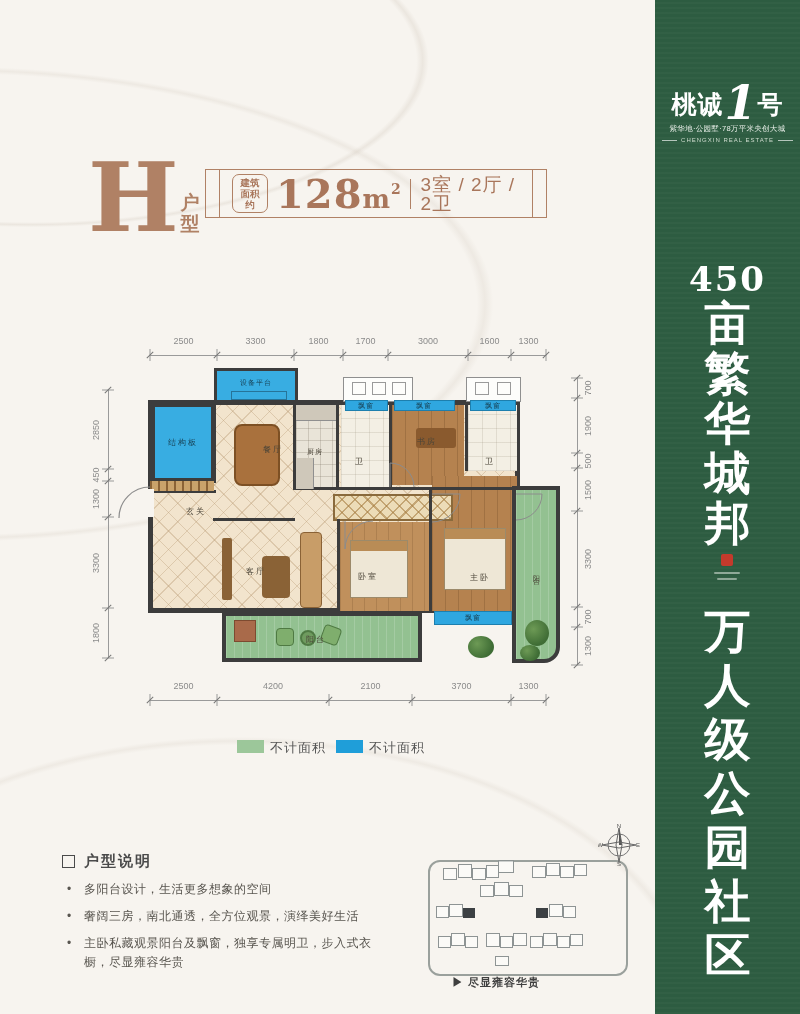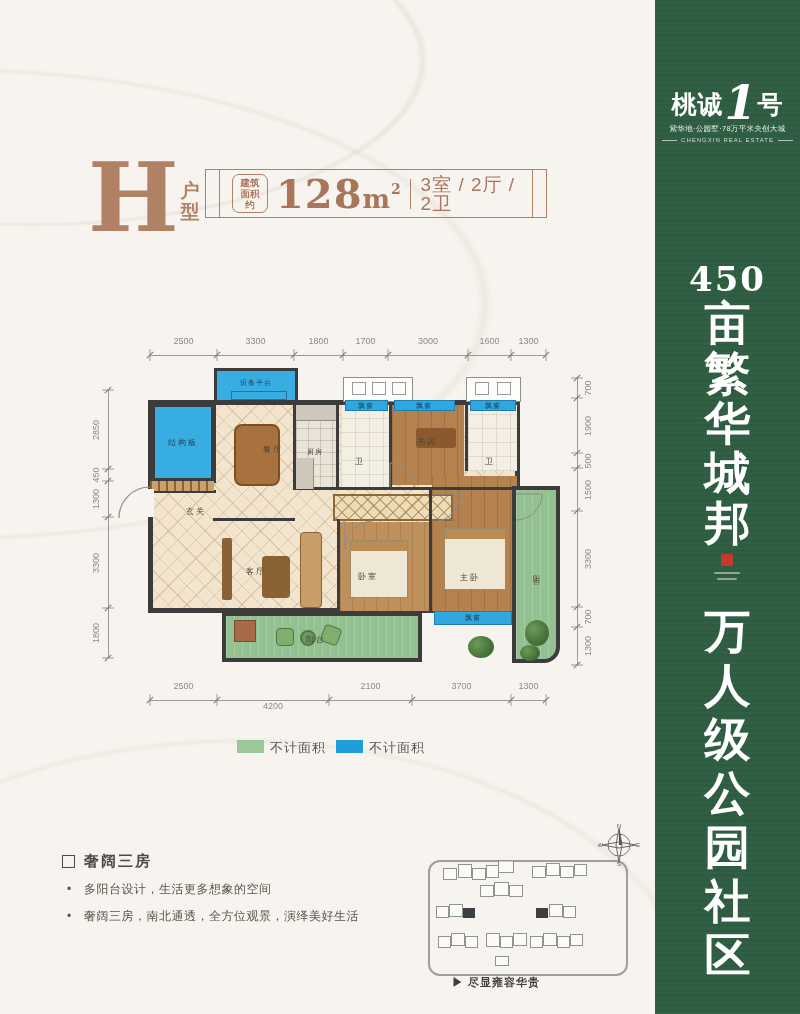--- a/index.html
+++ b/index.html
@@ -8,21 +8,21 @@
        background:#f7f4ef;}
   .abs{position:absolute}
   
   #texture{left:0;top:0;width:800px;height:1014px;pointer-events:none;
     background:
       radial-gradient(ellipse 620px 260px at 4% 6%, transparent 62%, rgba(205,195,182,.28) 63%, transparent 64%),
       radial-gradient(ellipse 820px 360px at -6% 30%, transparent 64%, rgba(205,195,182,.22) 65%, transparent 66%),
       radial-gradient(ellipse 700px 420px at 30% 100%, transparent 64%, rgba(205,195,182,.2) 65%, transparent 66%);}
   
   .h-letter{left:88px;top:150px;font:bold 96px/96px "DejaVu Serif",serif;color:#b08165}
-  .h-suffix{left:180px;top:180px;font:bold 19px/21px "Liberation Sans",sans-serif;color:#b08165;width:20px;text-align:center}
+  .h-suffix{left:180px;top:192px;font:bold 19px/21px "Liberation Sans",sans-serif;color:#b08165;width:20px;text-align:center}
   .spec-box{left:205px;top:169px;width:340px;height:47px;border:1.5px solid #b08165;display:flex;align-items:center}
   .spec-endcell{width:13px;height:100%;flex:0 0 auto}
   .spec-endcell.l{border-right:1px solid #b08165}
   .spec-endcell.r{border-left:1px solid #b08165;margin-left:auto}
   .area-badge{border:1px solid #b08165;border-radius:7px;padding:2px 5px;margin-left:12px;
               font:bold 9.5px/11px "Liberation Sans",sans-serif;color:#a9765b;text-align:center}
   .area-num{font:bold 40px/40px "DejaVu Serif",serif;color:#a9765b;margin-left:8px;letter-spacing:1px}
   .area-unit{font:bold 26px/26px "DejaVu Serif",serif;color:#a9765b}
   .area-exp{font:bold 14px/14px "DejaVu Serif",serif;color:#a9765b;vertical-align:14px}
   .spec-divider{width:1px;height:30px;background:#b08165;margin:0 10px 0 8px}
@@ -152,21 +152,21 @@
     <div class="slash" style="left: 217px; top: 700px;"></div>
     <div class="tickv" style="left: 329px; top: 700px;"></div>
     <div class="slash" style="left: 329px; top: 700px;"></div>
     <div class="tickv" style="left: 412px; top: 700px;"></div>
     <div class="slash" style="left: 412px; top: 700px;"></div>
     <div class="tickv" style="left: 511px; top: 700px;"></div>
     <div class="slash" style="left: 511px; top: 700px;"></div>
     <div class="tickv" style="left: 546px; top: 700px;"></div>
     <div class="slash" style="left: 546px; top: 700px;"></div>
     <div class="dim-num" style="left: 183.5px; top: 686px;">2500</div>
-    <div class="dim-num" style="left: 273px; top: 706px;">4200</div>
+    <div class="dim-num" style="left: 273px; top: 686px;">4200</div>
     <div class="dim-num" style="left: 370.5px; top: 686px;">2100</div>
     <div class="dim-num" style="left: 461.5px; top: 686px;">3700</div>
     <div class="dim-num" style="left: 528.5px; top: 686px;">1300</div>
     <div class="dline" style="left: 108px; top: 390px; width: 1px; height: 268px;"></div>
     <div class="tickh" style="left: 108px; top: 390px;"></div>
     <div class="slash" style="left: 108px; top: 390px;"></div>
     <div class="tickh" style="left: 108px; top: 469px;"></div>
     <div class="slash" style="left: 108px; top: 469px;"></div>
     <div class="tickh" style="left: 108px; top: 481px;"></div>
     <div class="slash" style="left: 108px; top: 481px;"></div>
@@ -292,36 +292,37 @@
 <div class="abs" style="left:145px;top:489px;width:9px;height:28px;background:#f7f4ef"></div>
 
 <div class="rlabel" style="left:273px;top:450px">餐厅</div>
 <div class="rlabel sm" style="left:315px;top:452px">厨房</div>
 <div class="rlabel" style="left:360px;top:462px">卫</div>
 <div class="rlabel" style="left:427px;top:442px">书房</div>
 <div class="rlabel" style="left:490px;top:462px">卫</div>
 <div class="rlabel" style="left:196px;top:512px">玄关</div>
 <div class="rlabel" style="left:256px;top:572px">客厅</div>
 <div class="rlabel" style="left:368px;top:577px">卧室</div>
-<div class="rlabel" style="left:470px;top:578px">主卧</div>
+<div class="rlabel" style="left:480px;top:578px">主卧</div>
 <div class="rlabel" style="left:316px;top:640px">阳台</div>
 <div class="rlabel vert sm" style="left:536px;top:572px">阳台</div>
 
 <div class="swatch" style="left: 237px; top: 740px; background: rgb(156, 199, 154);" id="legend-half-swatch"></div>
 <div class="legend-label" style="left:270px;top:741px">不计面积</div>
 <div class="swatch" style="left: 336px; top: 740px; background: rgb(31, 158, 217);" id="legend-excl-swatch"></div>
 <div class="legend-label" style="left:369px;top:741px">不计面积</div>
 
 <div class="abs" id="notes-title">
   <span class="sq"></span>
-  <span>奢阔三房</span>
+  <span>户型说明</span>
 </div>
 <ul class="abs" id="notes-list">
   <li>多阳台设计，生活更多想象的空间</li>
   <li>奢阔三房，南北通透，全方位观景，演绎美好生活</li>
+  <li>主卧私藏观景阳台及飘窗，独享专属明卫，步入式衣橱，尽显雍容华贵</li>
 </ul>
 
 <div class="abs" id="siteplan"></div>
 <div class="abs" id="siteplan-caption">
   <span>▶</span>
   <span>尽显雍容华贵</span>
 </div>
 <svg class="abs" style="left:598px;top:824px" width="42" height="42">
   <circle cx="21" cy="21" r="11" fill="none" stroke="#777" stroke-width="1"></circle>
   <path d="M21 4 L24 21 L21 38 L18 21 Z" fill="none" stroke="#666" stroke-width="1"></path>

